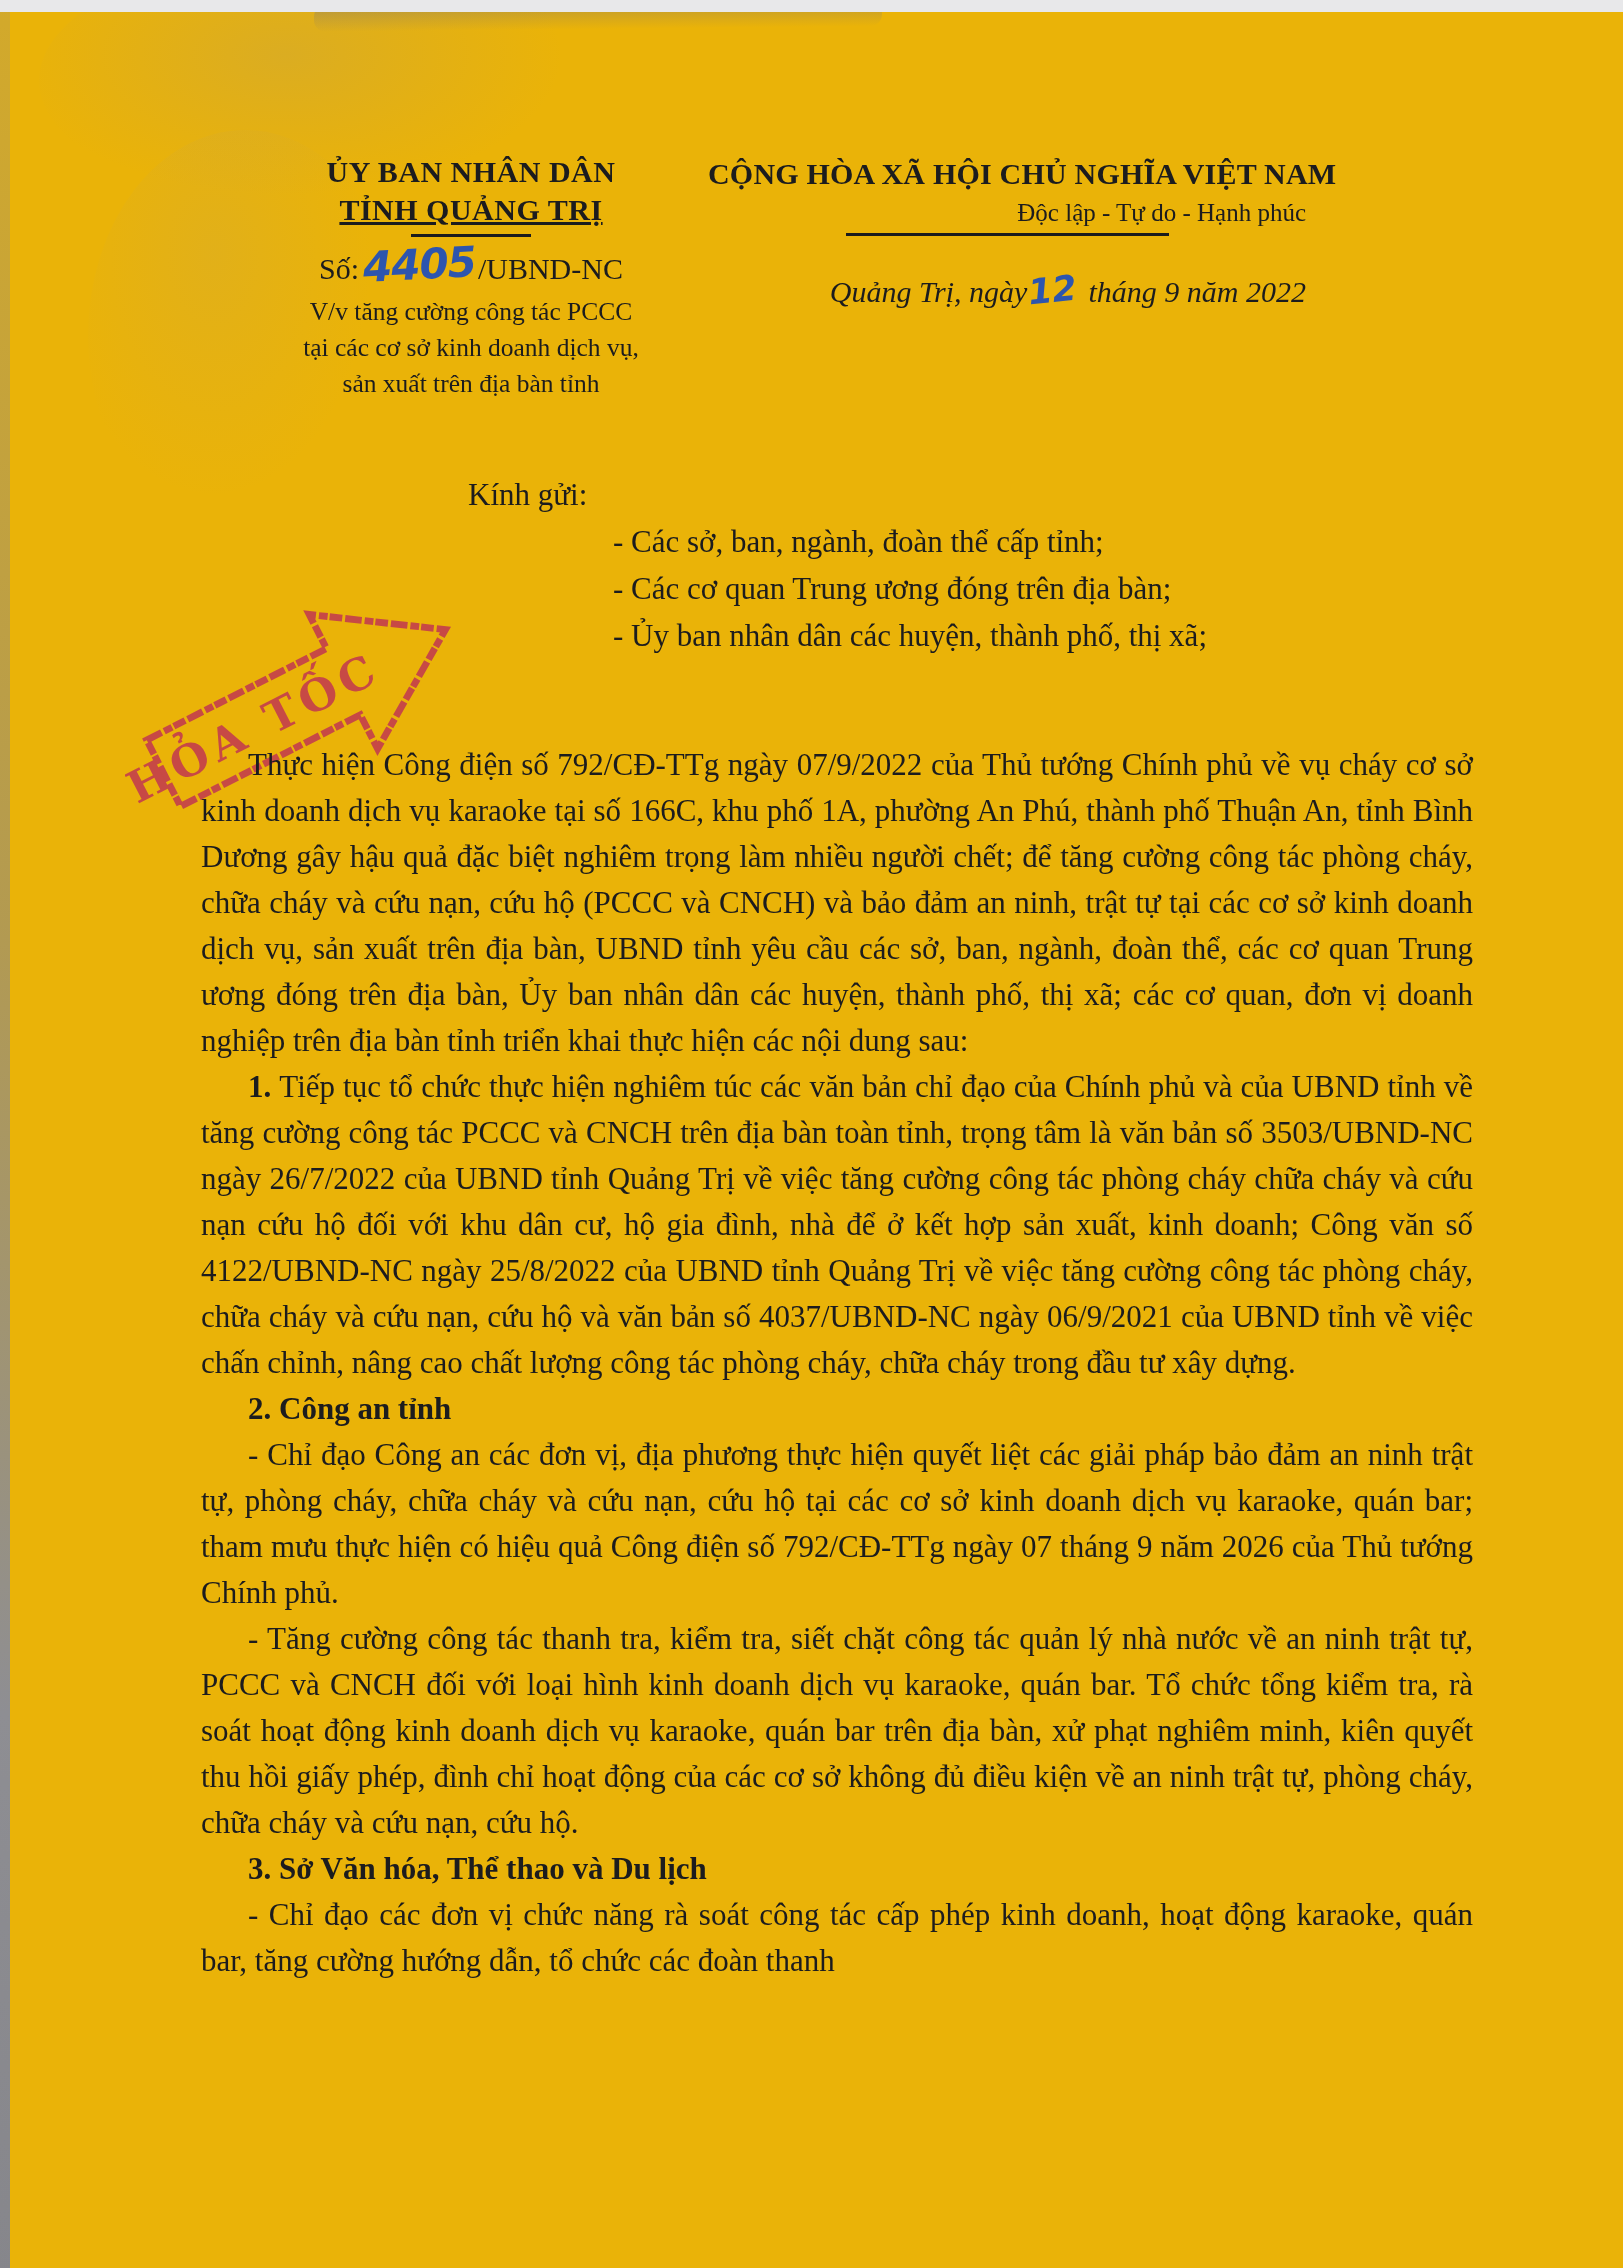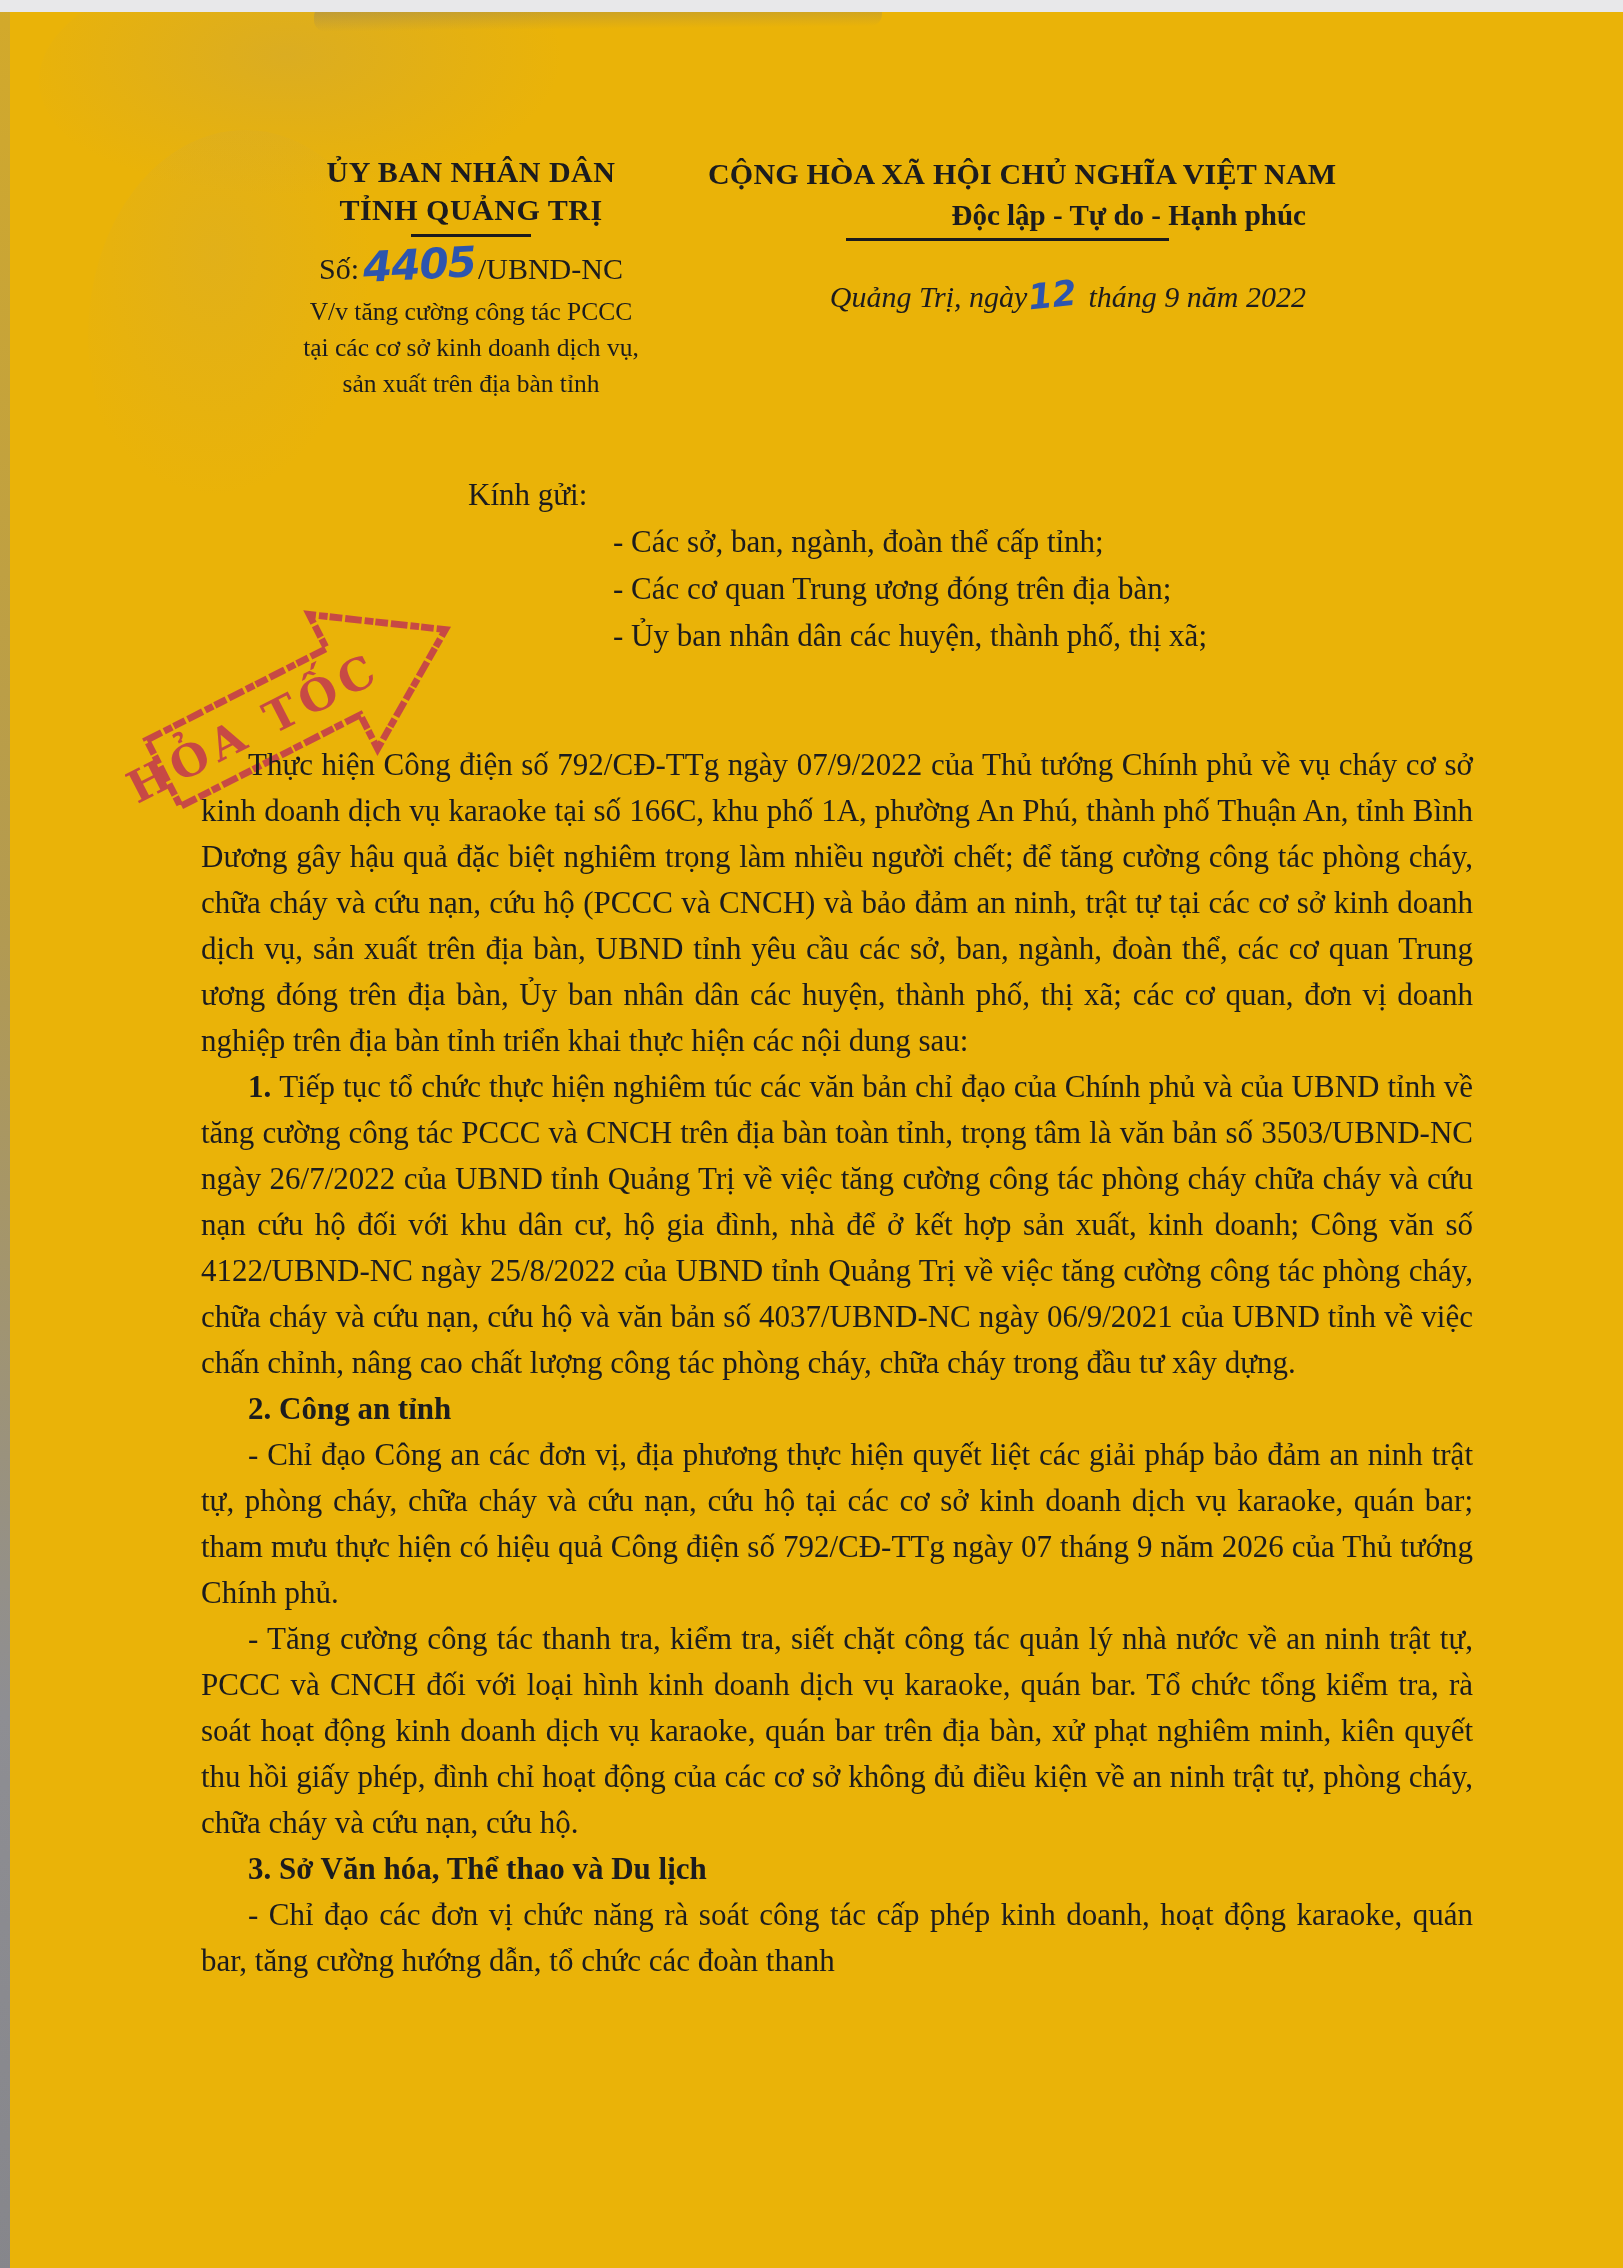--- a/index.html
+++ b/index.html
@@ -36,34 +36,34 @@
   }
   .smudge-c{
     position:absolute;left:88px;top:118px;width:314px;height:412px;border-radius:50%;
     background:radial-gradient(ellipse at 40% 30%, rgba(150,150,172,.10), rgba(150,150,172,0) 60%);
   }
   
   .header-left{
     position:absolute;left:214px;top:143px;width:514px;text-align:center;
   }
   .issuer-line1{font-size:30px;font-weight:bold;letter-spacing:0.5px;}
-  .issuer-line2{font-size:30px;font-weight:bold;margin-top:3.9px;letter-spacing:0.5px;}
+  .issuer-line2{font-size:30px;font-weight:bold;margin-top:3.9px;letter-spacing:0.5px;text-decoration:underline;}
   .rule-issuer{width:120px;height:2.9px;background:#1b1b1d;margin:6.9px auto 0;}
   .doc-number{font-size:30px;margin-top:15.7px;white-space:nowrap;}
   .hw-number{
     font-family:"DejaVu Sans",sans-serif;font-style:italic;font-weight:bold;
     color:#2d55ae;font-size:42px;letter-spacing:-1px;line-height:0;
     display:inline-block;transform:rotate(-3deg);margin:0 2px 0 3.9px;
   }
   .subject{font-size:25.5px;line-height:36px;margin-top:7.8px;font-family:Liberation Serif, serif;}
   .header-right{
     position:absolute;left:708px;top:145px;width:598px;text-align:right;
   }
   .national-line1{font-size:30px;font-weight:bold;white-space:nowrap;letter-spacing:0.2px;}
-  .national-line2{font-size:29px;font-weight:bold;margin-top:7.8px;}
+  .national-line2{font-size:25px;font-weight:normal;margin-top:7.8px;}
   .rule-motto{width:323px;height:2.9px;background:#1b1b1d;margin:5.9px auto 0;}
   .date-line{font-size:30px;font-style:italic;margin-top:39px;white-space:nowrap;}
   .hw-date{
     font-family:"DejaVu Sans",sans-serif;font-style:italic;font-weight:bold;
     color:#2d55ae;font-size:35px;line-height:0;
     display:inline-block;transform:rotate(-6deg);margin:0 3.9px 0 1px;
   }
   
   .stamp{position:absolute;left:125px;top:549px;width:353px;height:284px;opacity:.92;}
   .stamp svg{display:block;}

